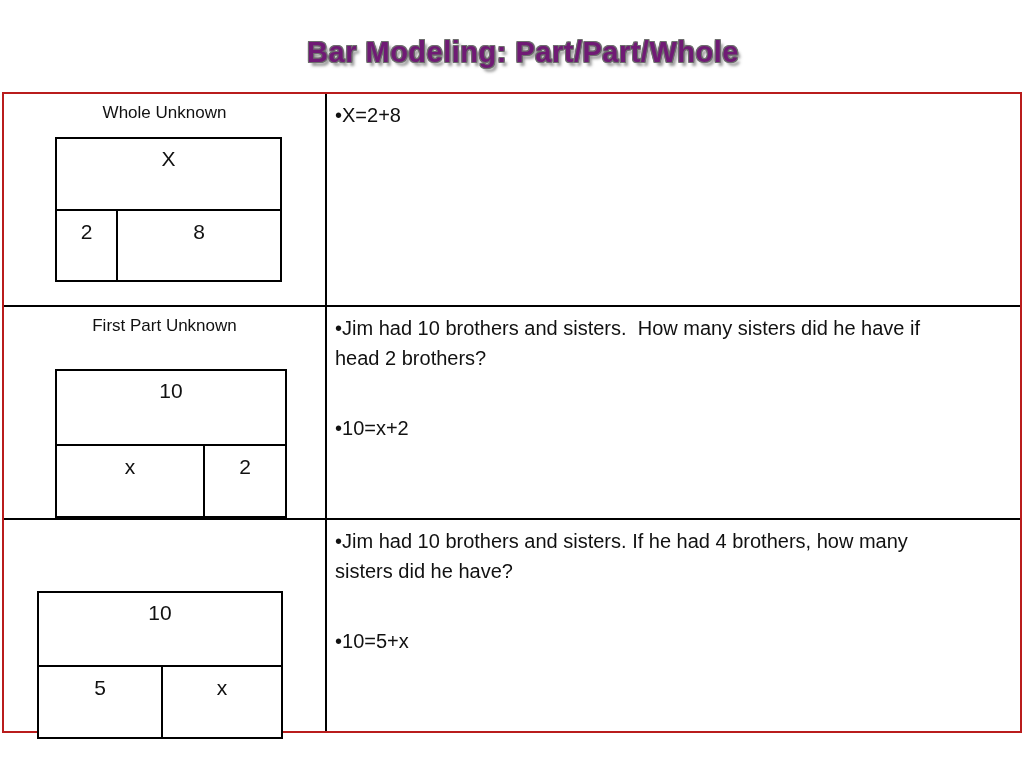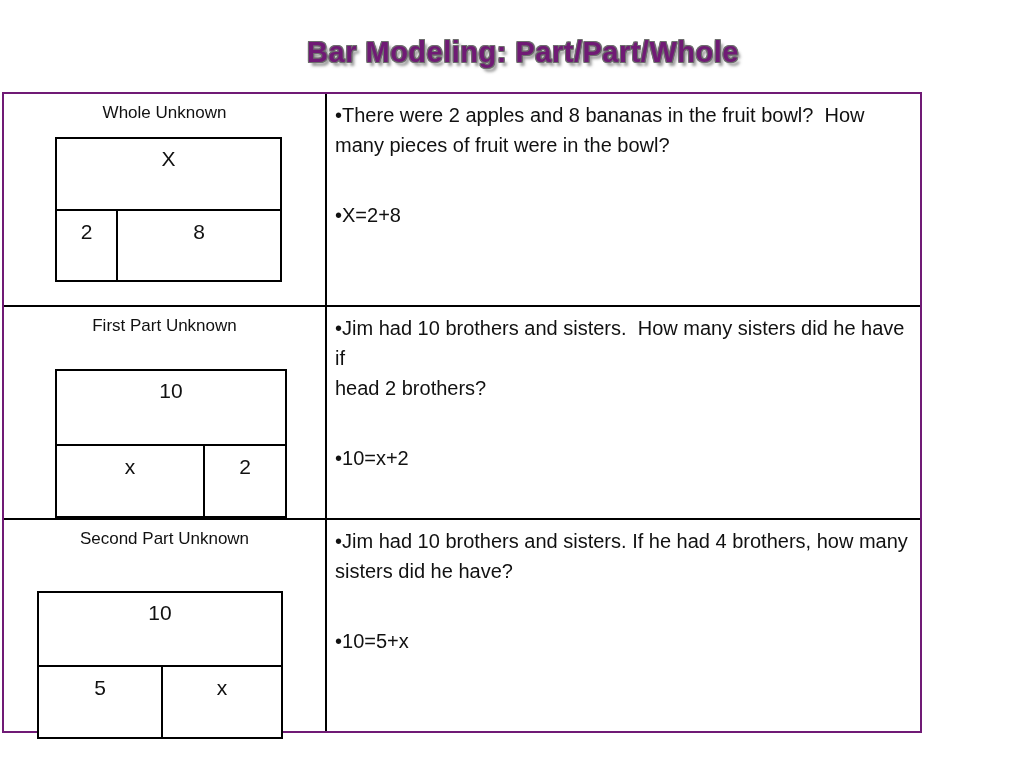--- a/index.html
+++ b/index.html
@@ -14,22 +14,22 @@
     color:#701a75;
     text-shadow:
       -1px -1px 0 #6e6e6e, 1px -1px 0 #6e6e6e,
       -1px  1px 0 #6e6e6e, 1px  1px 0 #6e6e6e,
       -1px  0   0 #6e6e6e, 1px  0   0 #6e6e6e,
        0   -1px 0 #6e6e6e, 0    1px 0 #6e6e6e,
        3px 4px 3px rgba(70,70,70,0.55);
   }
   
   .grid{
-    position:absolute;left:2px;top:92px;width:920px;height:641px;
-    border:2px solid #701a75;box-sizing:border-box;
+    position:absolute;left:2px;top:92px;width:1020px;height:641px;
+    border:2px solid #b91c1c;box-sizing:border-box;
     display:flex;flex-direction:column;background:#fff;
   }
   .row{display:flex;box-sizing:border-box;}
   .row-1,.row-2{height:213px;border-bottom:2px solid #000;}
   .row-3{flex:1;}
   .cell-left{
     width:323px;border-right:2px solid #000;box-sizing:border-box;
     position:relative;
   }
   .cell-right{
@@ -75,22 +75,20 @@
       <div class="model-label">Whole Unknown</div>
       <div class="bar bar-1">
         <div class="bar-whole">X</div>
         <div class="bar-parts">
           <div class="bar-part1">2</div>
           <div class="bar-part2">8</div>
         </div>
       </div>
     </div>
     <div class="cell-right">
-      <div class="bullet">•There were 2 apples and 8 bananas in the fruit bowl?  How
-many pieces of fruit were in the bowl?</div>
       <div class="bullet">•X=2+8</div>
     </div>
   </div>
 
   <div class="row row-2">
     <div class="cell-left">
       <div class="model-label">First Part Unknown</div>
       <div class="bar bar-2">
         <div class="bar-whole">10</div>
         <div class="bar-parts">
@@ -101,21 +99,20 @@
     </div>
     <div class="cell-right">
       <div class="bullet">•Jim had 10 brothers and sisters.  How many sisters did he have if
 head 2 brothers?</div>
       <div class="bullet">•10=x+2</div>
     </div>
   </div>
 
   <div class="row row-3">
     <div class="cell-left">
-      <div class="model-label">Second Part Unknown</div>
       <div class="bar bar-3">
         <div class="bar-whole">10</div>
         <div class="bar-parts">
           <div class="bar-part1">5</div>
           <div class="bar-part2">x</div>
         </div>
       </div>
     </div>
     <div class="cell-right">
       <div class="bullet">•Jim had 10 brothers and sisters. If he had 4 brothers, how many

